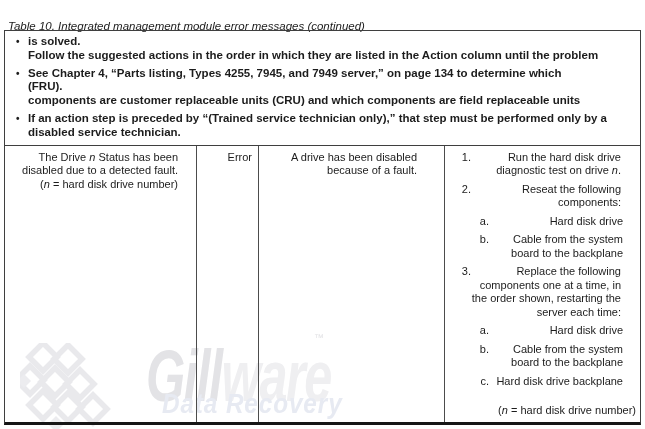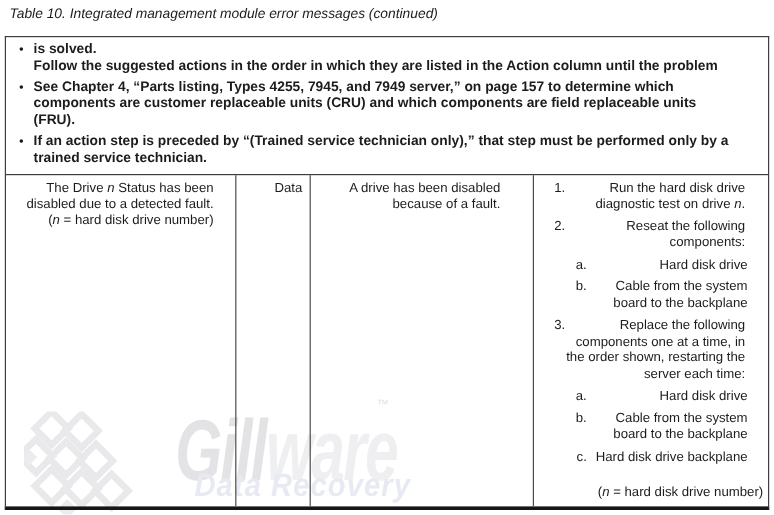--- a/index.html
+++ b/index.html
@@ -7,21 +7,21 @@
   body {
     position: relative;
     background: #ffffff;
     font-family: "Liberation Sans", sans-serif;
     color: #1c1c1c;
     overflow: hidden;
   }
 
   .caption {
     position: absolute;
-    left: 8px; top: 6px;
+    left: 8px; top: 20px;
     font-style: italic;
     font-size: 11.5px;
     white-space: nowrap;
     text-align: center;
   }
 
   
   .watermark { position: absolute; inset: 0; pointer-events: none; z-index: 1; }
   .wm-logo { position: absolute; left: 20px; top: 343px; }
   .wm-brand {
@@ -118,43 +118,43 @@
     <div class="note-item">
       <span class="note-bullet">•</span>
       <span class="note-lines">
         <span>is solved.</span>
         <span>Follow the suggested actions in the order in which they are listed in the Action column until the problem</span>
       </span>
     </div>
     <div class="note-item">
       <span class="note-bullet">•</span>
       <span class="note-lines">
-        <span>See Chapter 4, “Parts listing, Types 4255, 7945, and 7949 server,” on page 157 to determine which</span>
+        <span>See Chapter 4, “Parts listing, Types 4255, 7945, and 7949 server,” on page 134 to determine which</span>
+        <span>(FRU).</span>
         <span>components are customer replaceable units (CRU) and which components are field replaceable units</span>
-        <span>(FRU).</span>
       </span>
     </div>
     <div class="note-item">
       <span class="note-bullet">•</span>
       <span class="note-lines">
         <span>If an action step is preceded by “(Trained service technician only),” that step must be performed only by a</span>
-        <span>trained service technician.</span>
+        <span>disabled service technician.</span>
       </span>
     </div>
   </div>
 
   <div class="data-row">
 
     <div class="cell c1">
       <div class="msg-line"><span>The Drive </span><i>n</i><span> Status has been disabled due to a detected fault.</span></div>
       <div class="msg-line"><span>(</span><i>n</i><span> = hard disk drive number)</span></div>
     </div>
 
     <div class="cell c2">
-      <span>Data</span>
+      <span>Error</span>
     </div>
 
     <div class="cell c3">
       <span class="desc-text">A drive has been disabled because of a fault.</span>
     </div>
 
     <div class="cell c4">
       <div>
         <div class="step">
           <span class="step-num">1.</span>

